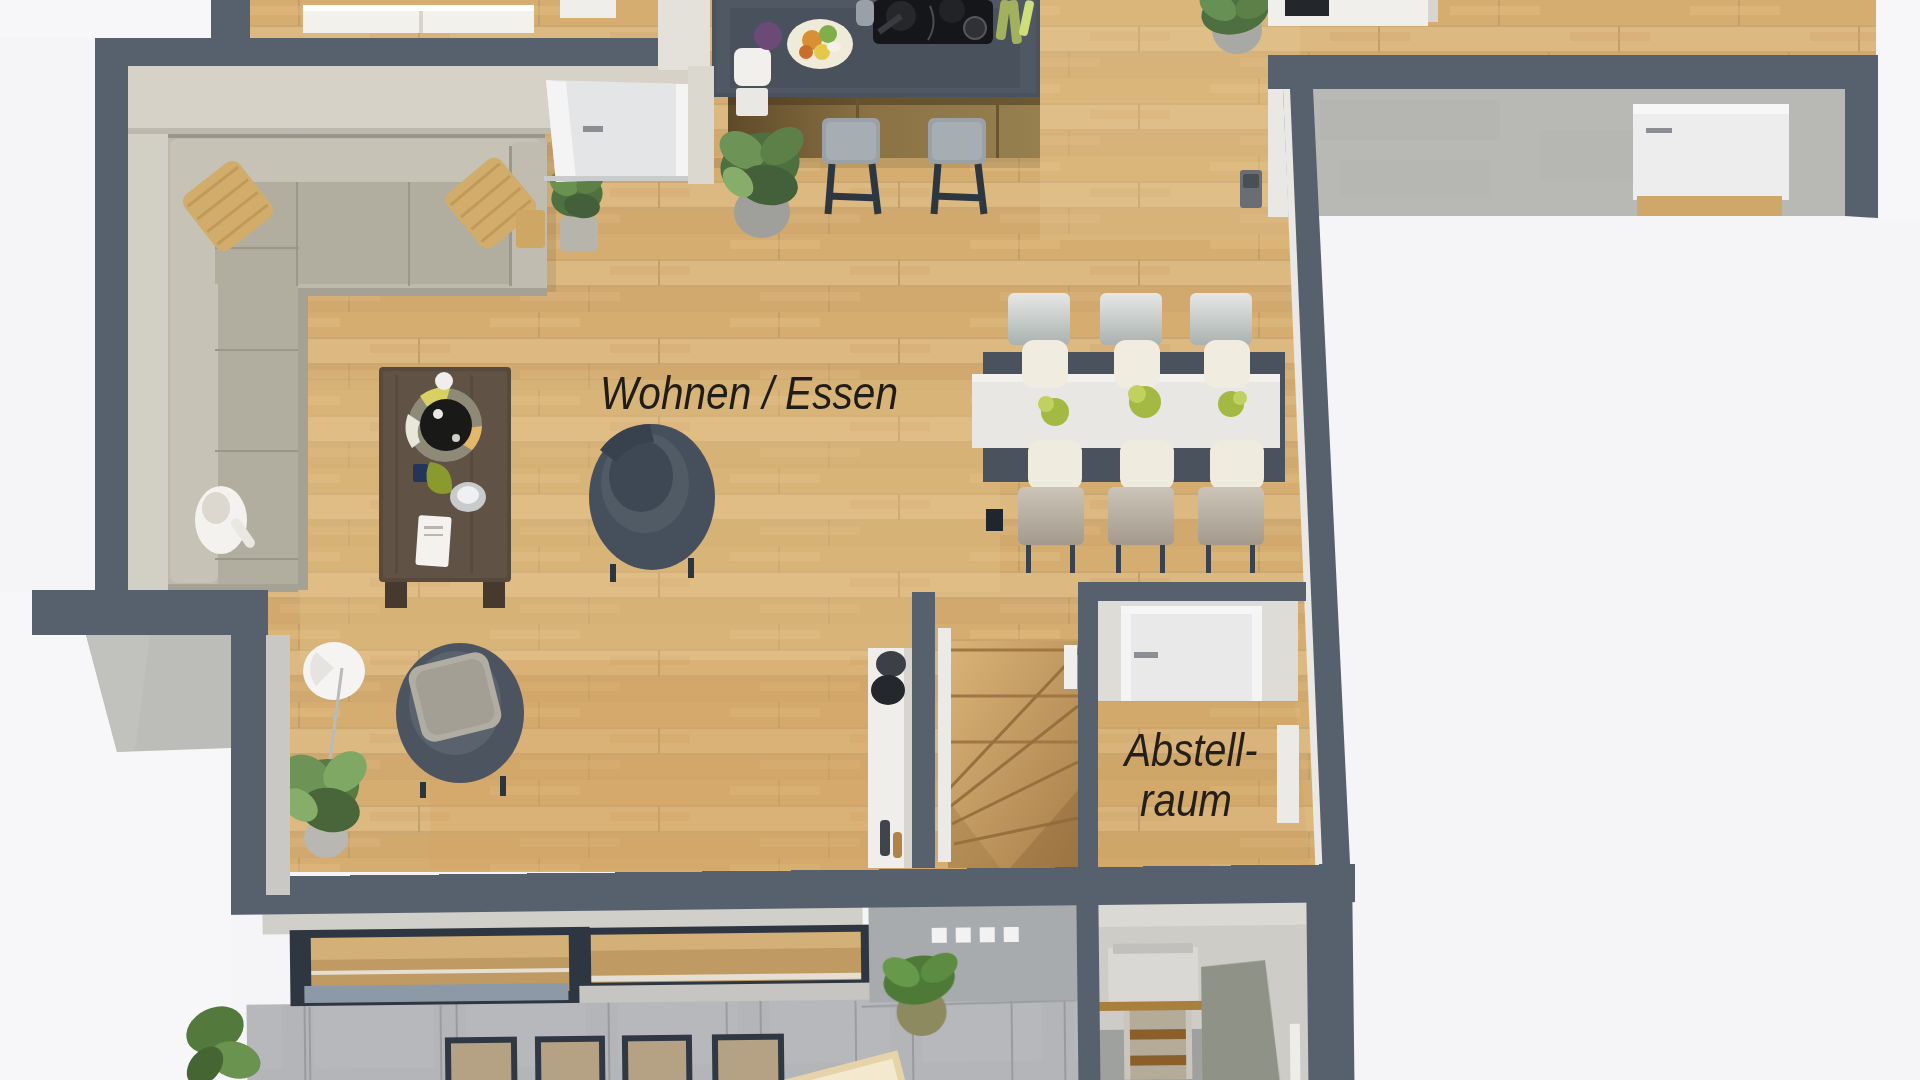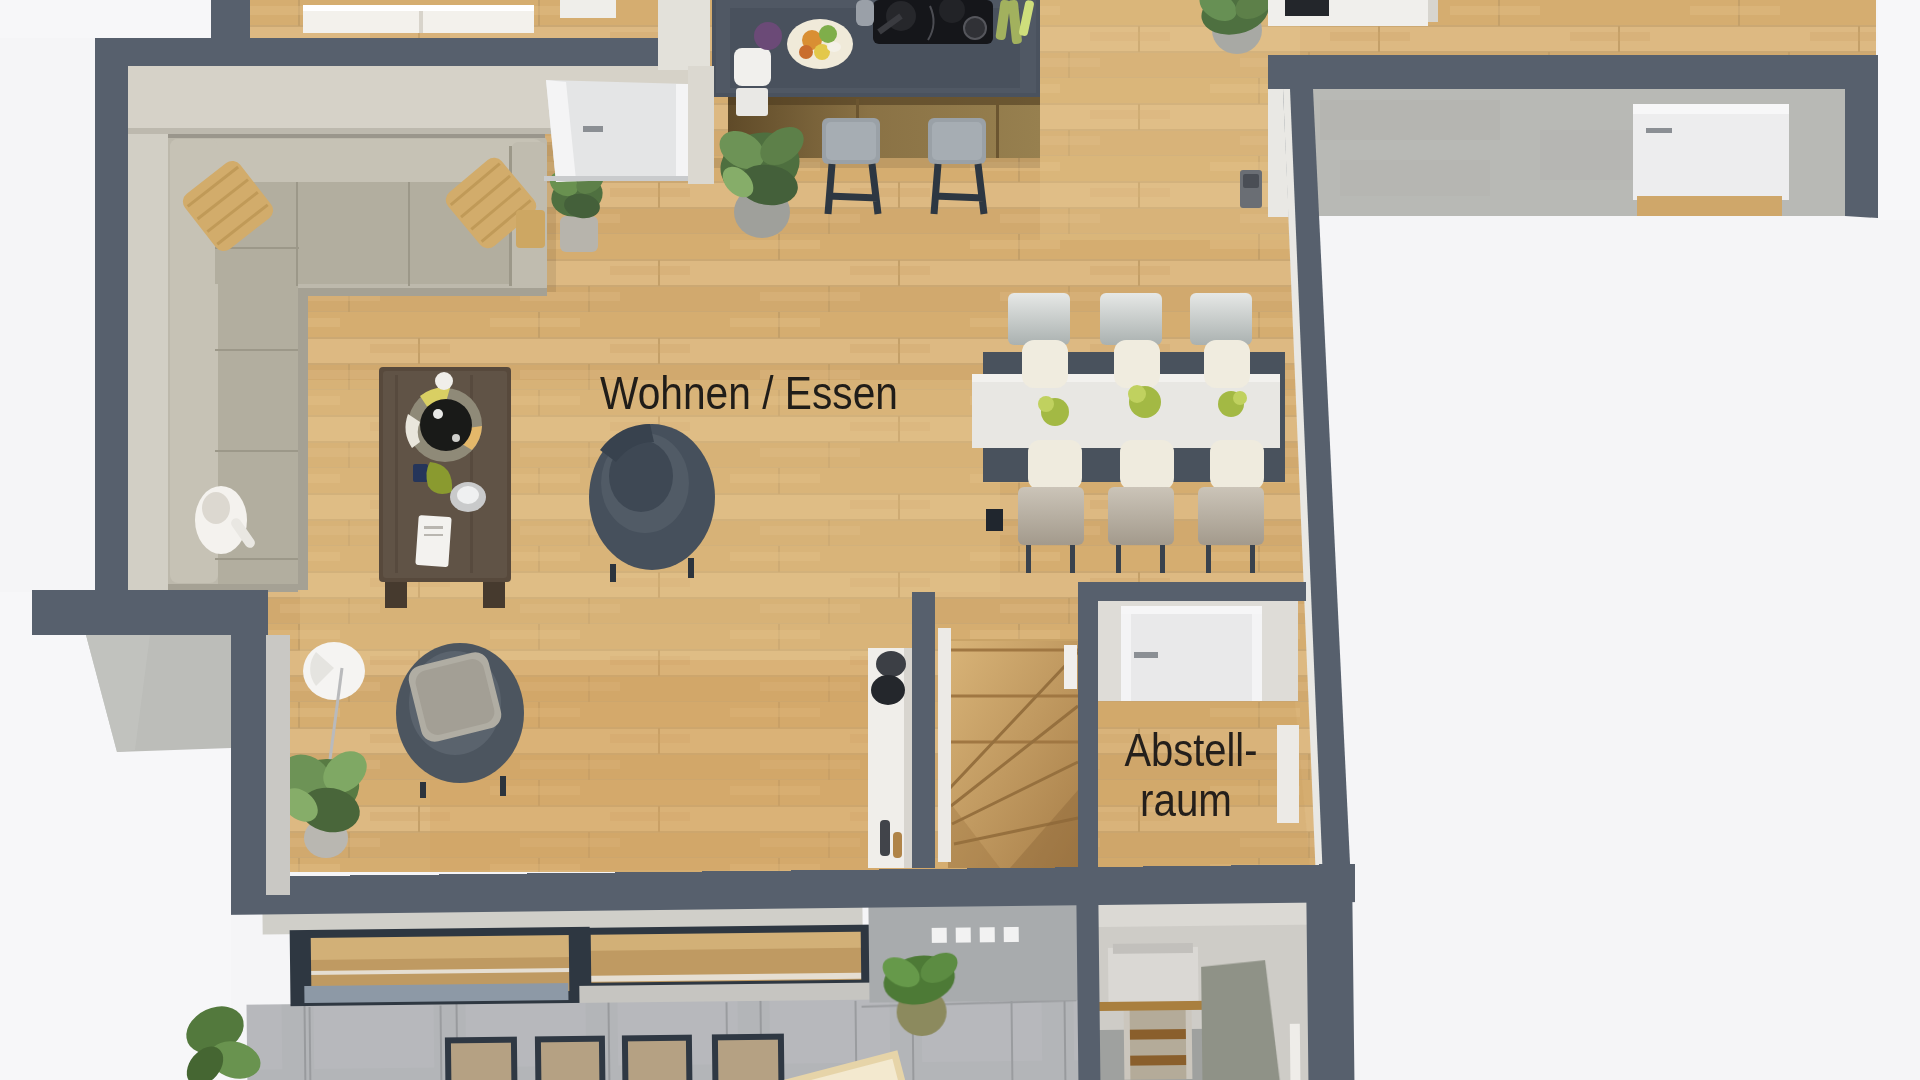--- a/index.html
+++ b/index.html
@@ -1,16 +1,16 @@
 <!DOCTYPE html>
 <html><head>
 <meta charset="utf-8">
 <style>
   html,body{margin:0;padding:0;background:#f5f5f7;}
-  #scene{width:1920px;height:1080px;position:relative;overflow:hidden;}
+  #scene{width:1920px;height:1080px;position:relative;overflow:hidden;font-style:italic;}
   text{font-family:"Liberation Sans", sans-serif;}
 </style>
 </head>
 <body>
 <div id="scene">
 <svg width="1920" height="1080" viewBox="0 0 1920 1080" xmlns="http://www.w3.org/2000/svg">
 <defs>
   <pattern id="wood" width="240" height="78" patternUnits="userSpaceOnUse">
     <rect width="240" height="78" fill="#d8b278"></rect>
     <rect y="0" width="240" height="26" fill="#d5ad70"></rect>

